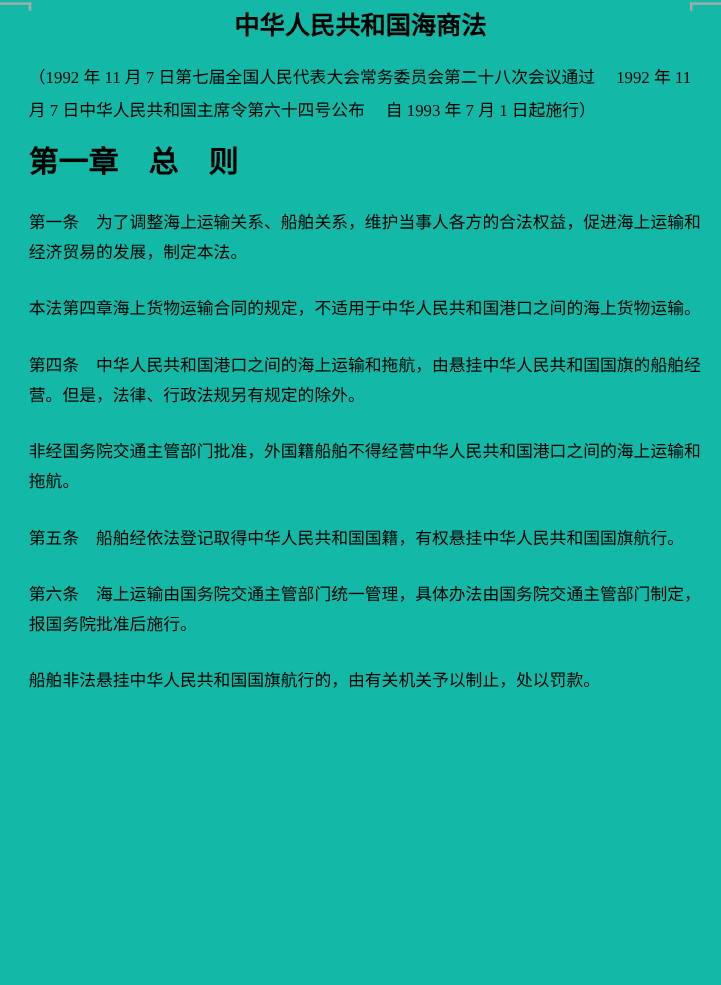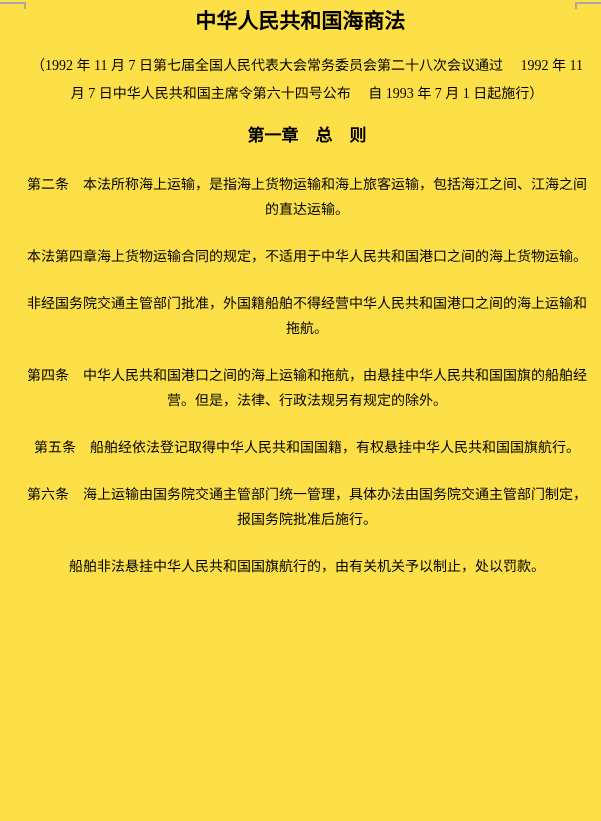--- a/index.html
+++ b/index.html
@@ -4,21 +4,21 @@
 <style>
   html, body {
     margin: 0;
     padding: 0;
     background: #ffffff;
   }
   .page {
     position: relative;
     width: 601px;
     height: 821px;
-    background: #fde047;
+    background: #14b8a6;
     overflow: hidden;
     font-family: "Liberation Serif", "DejaVu Serif", serif;
     color: #000000;
   }
   
   .crop-mark {
     position: absolute;
     top: 2px;
     width: 24px;
     height: 5px;
@@ -37,31 +37,30 @@
     margin: 6px 0 0 0;
     font-size: 21px;
     line-height: 30px;
     font-weight: 700;
     text-align: center;
     letter-spacing: 0;
   }
   .content {
     margin-left: 24px;
     width: 566px;
-    text-align: center;
   }
   .preamble {
     margin: 16px 0 0 0;
     font-size: 14px;
     line-height: 28px;
     white-space: pre;
   }
   .chapter-heading {
     margin: 14px 0 0 0;
-    font-size: 17px;
+    font-size: 25px;
     line-height: 28px;
     font-weight: 700;
   }
   .chapter-heading.ch2 {
     margin-top: 22px;
   }
   .para {
     margin: 22px 0 0 0;
     font-size: 14px;
     line-height: 25px;
@@ -89,33 +88,33 @@
 
   <h1 class="doc-title">中华人民共和国海商法</h1>
 
   <div class="content">
 
     <p class="preamble">（1992 年 11 月 7 日第七届全国人民代表大会常务委员会第二十八次会议通过　 1992 年 11
 月 7 日中华人民共和国主席令第六十四号公布　 自 1993 年 7 月 1 日起施行）</p>
 
     <h2 class="chapter-heading">第一章　总　则</h2>
 
+    <p class="para first">第一条　为了调整海上运输关系、船舶关系，维护当事人各方的合法权益，促进海上运输和
+经济贸易的发展，制定本法。</p>
 
-    <p class="para">第二条　本法所称海上运输，是指海上货物运输和海上旅客运输，包括海江之间、江海之间
-的直达运输。</p>
 
     <p class="para">本法第四章海上货物运输合同的规定，不适用于中华人民共和国港口之间的海上货物运输。</p>
 
 
 
+    <p class="para">第四条　中华人民共和国港口之间的海上运输和拖航，由悬挂中华人民共和国国旗的船舶经
+营。但是，法律、行政法规另有规定的除外。</p>
+
     <p class="para">非经国务院交通主管部门批准，外国籍船舶不得经营中华人民共和国港口之间的海上运输和
 拖航。</p>
-
-    <p class="para">第四条　中华人民共和国港口之间的海上运输和拖航，由悬挂中华人民共和国国旗的船舶经
-营。但是，法律、行政法规另有规定的除外。</p>
 
     <p class="para">第五条　船舶经依法登记取得中华人民共和国国籍，有权悬挂中华人民共和国国旗航行。</p>
 
     <p class="para">第六条　海上运输由国务院交通主管部门统一管理，具体办法由国务院交通主管部门制定，
 报国务院批准后施行。</p>
 
     <p class="para">船舶非法悬挂中华人民共和国国旗航行的，由有关机关予以制止，处以罚款。</p>
 
 
   </div>

